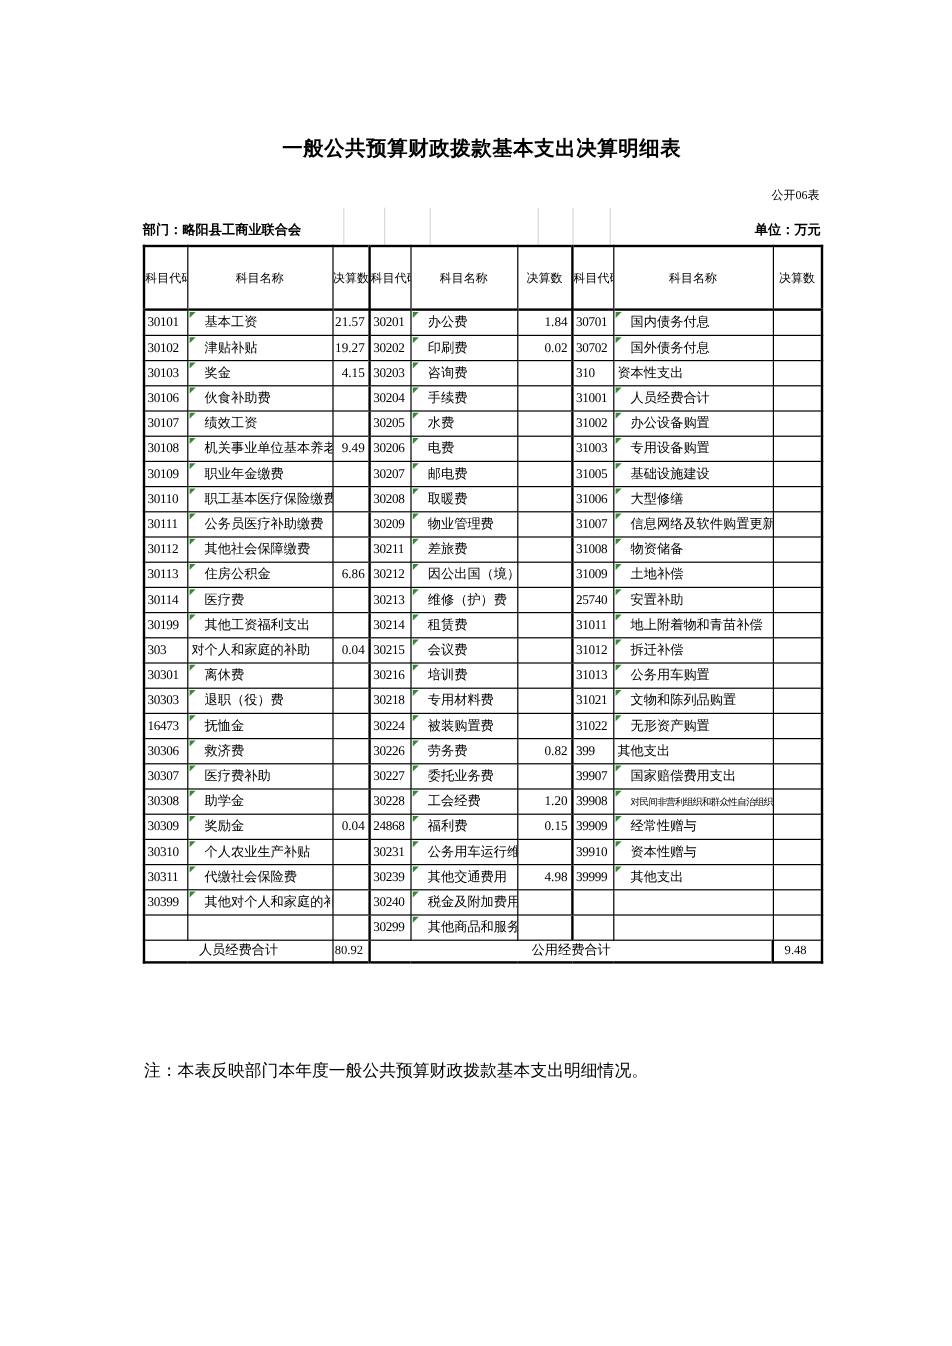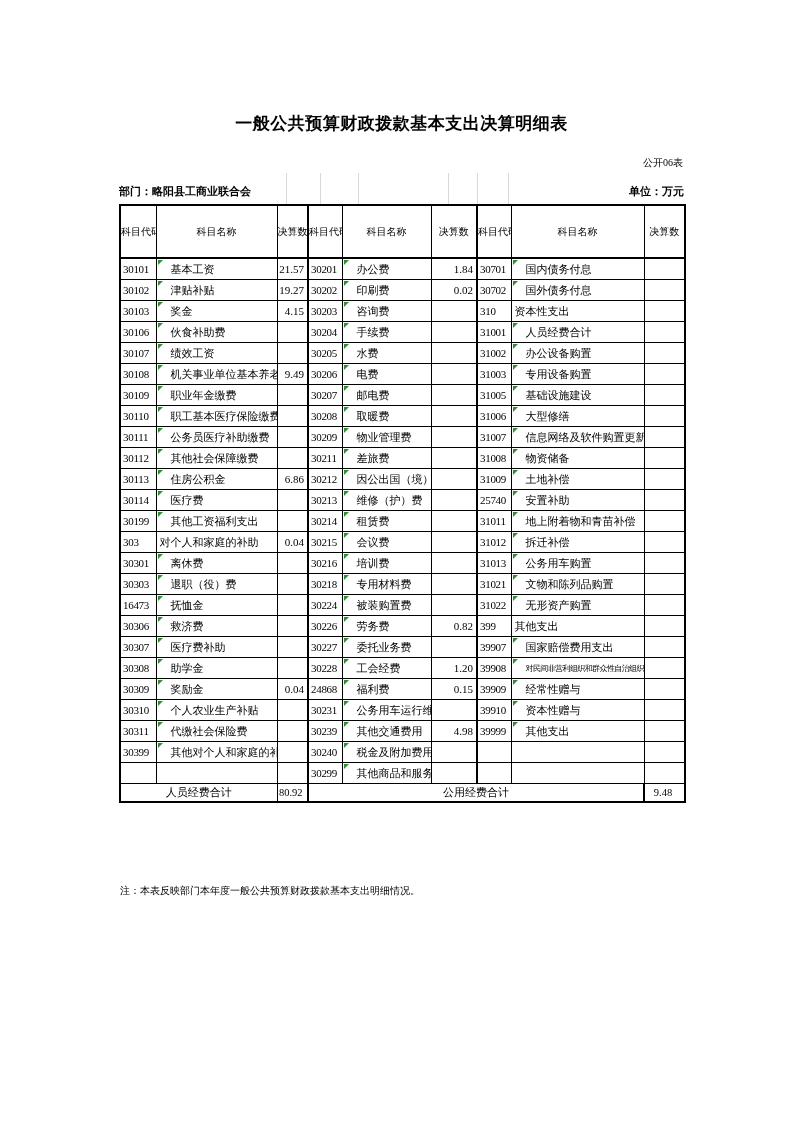--- a/index.html
+++ b/index.html
@@ -38,21 +38,21 @@
   td.name .txt { display:inline-block; vertical-align:top; }
   td.name.small .txt { font-size:8px; letter-spacing:-0.6px; transform:translateY(1px); }
   td.val { text-align:right; padding-right:3px; font-size:10.5px; }
   .sec-end { border-right:2px solid var(--bd,#000) !important; }
   .tri {
     position:absolute; left:1px; top:1px; width:0; height:0;
     border-top:5px solid var(--tri,#2f8f2f); border-right:5px solid transparent;
   }
   .budget tfoot td { height:17px; line-height:17px; font-size:11px; text-align:center; white-space:nowrap; }
   .budget tfoot td.val { text-align:center; padding-right:3px; font-size:10.5px; }
-  .note { position:absolute; top:884px; left:1px; font-size:10px; white-space:nowrap; }
+  .note { position:absolute; top:884px; left:1px; font-size:14px; white-space:nowrap; }
 </style>
 </head>
 <body>
 
 <div class="sheet">
   <div class="title">一般公共预算财政拨款基本支出决算明细表</div>
   <div class="form-no">公开06表</div>
   <div class="ticks">
     <i style="left:167px"></i>
       <i style="left:201px"></i>

